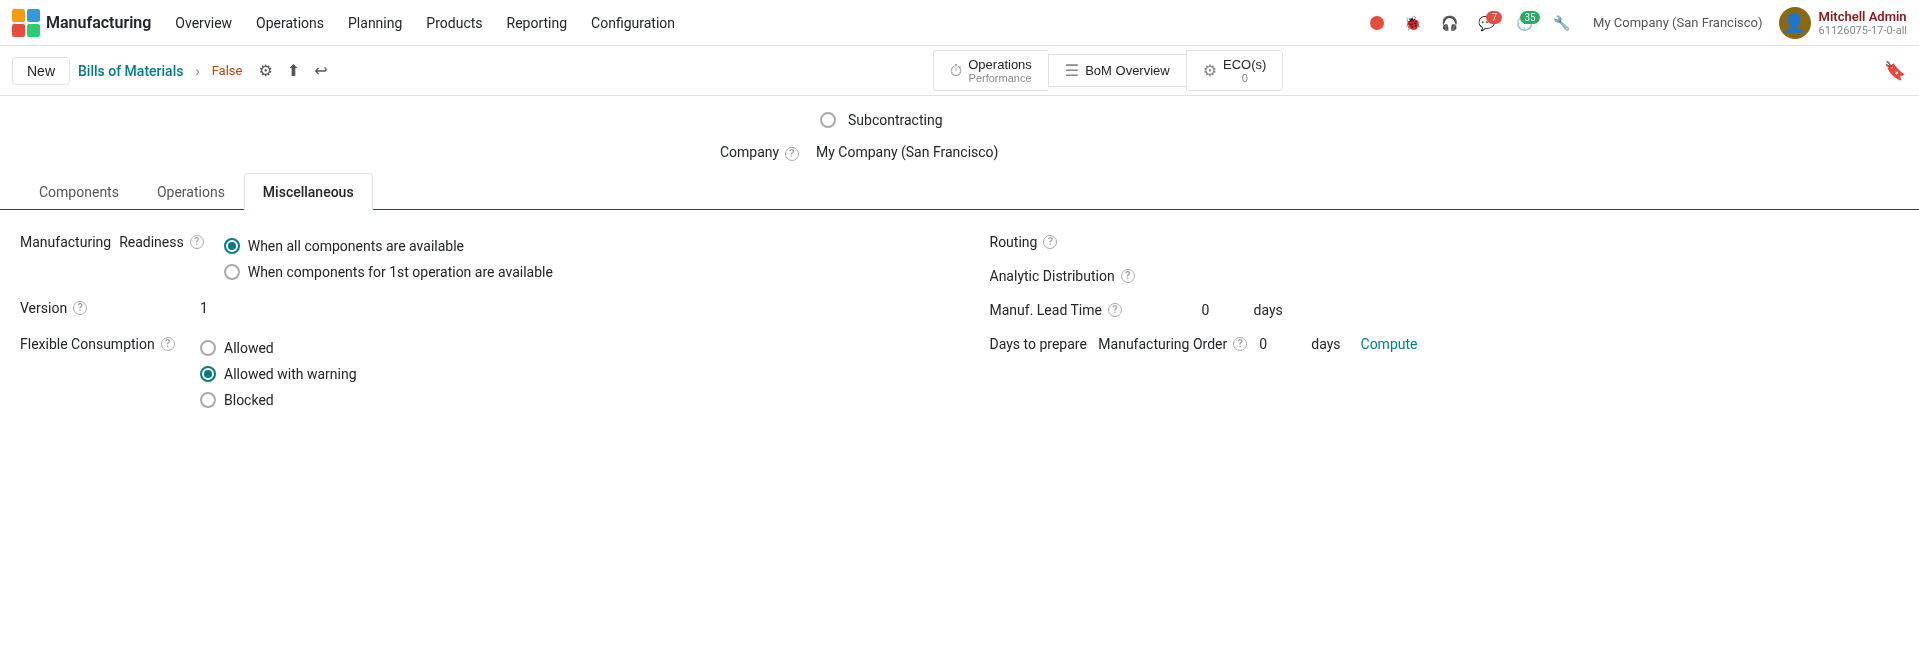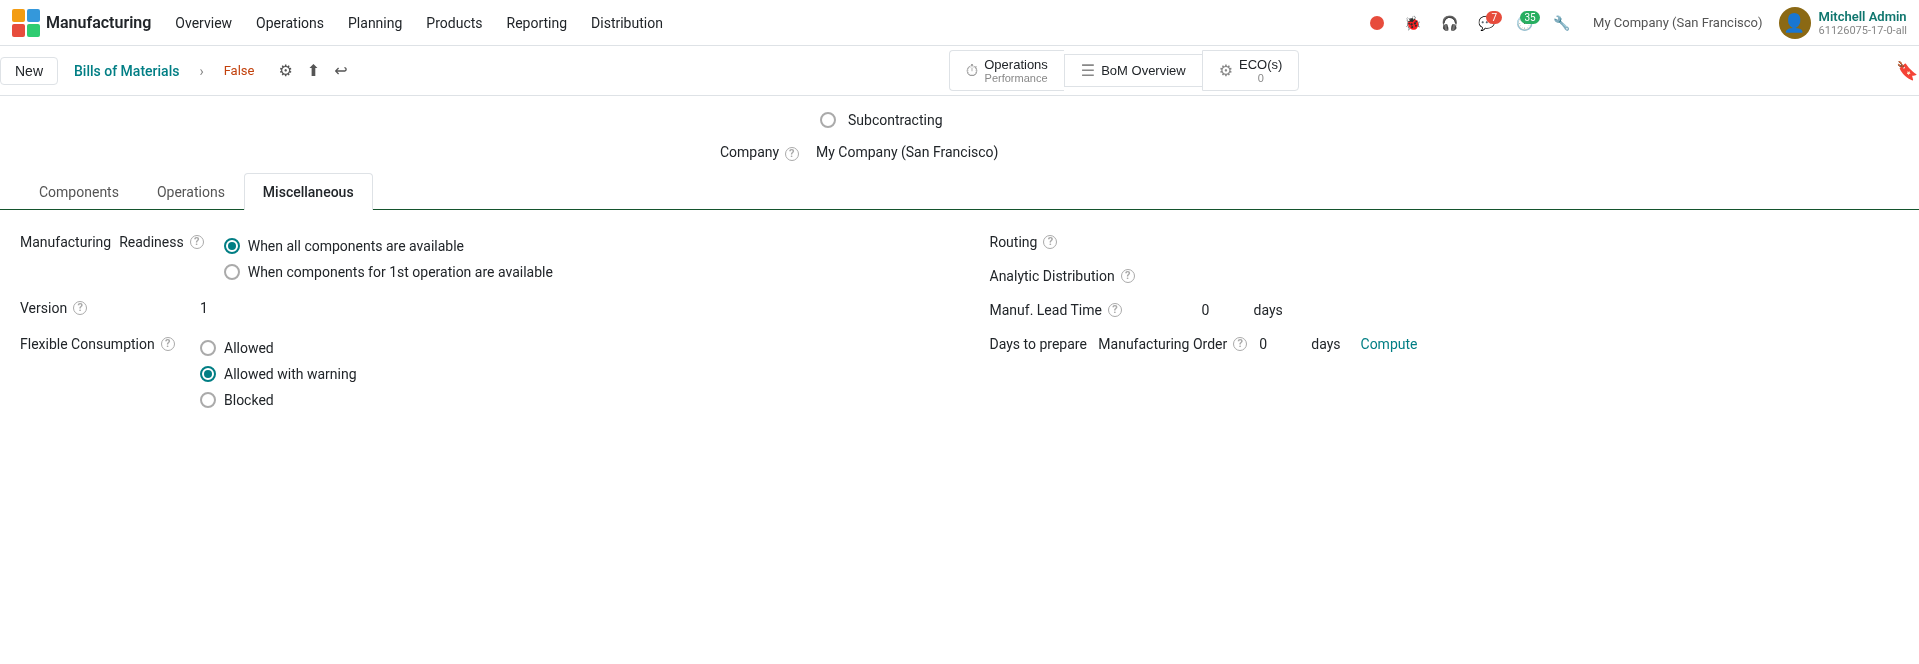--- a/index.html
+++ b/index.html
@@ -20,27 +20,27 @@
     .topnav-right { margin-left: auto; display: flex; align-items: center; gap: 8px; }
     .nav-icon-btn { position: relative; padding: 4px 6px; cursor: pointer; color: #555; border-radius: 4px; display: flex; align-items: center; }
     .nav-badge {
       position: absolute; top: 0; right: 0; background: #e74c3c; color: #fff;
       font-size: 10px; border-radius: 10px; padding: 1px 4px; min-width: 16px; text-align: center;
     }
     .nav-badge.green { background: #27ae60; }
     .company-name { font-size: 13px; color: #555; margin: 0 8px; }
     .user-avatar { width: 32px; height: 32px; border-radius: 50%; background: #8b6914; display: flex; align-items: center; justify-content: center; overflow: hidden; cursor: pointer; }
     .user-info { display: flex; flex-direction: column; align-items: flex-start; }
-    .user-name { font-size: 13px; font-weight: 600; color: #0f766e; }
+    .user-name { font-size: 13px; font-weight: 600; color: #7f1d1d; }
     .user-id { font-size: 11px; color: #888; }
 
     
     .toolbar {
       display: flex; align-items: center; background: #fff; border-bottom: 1px solid #dee2e6;
-      padding: 6px 0; height: 50px; gap: 16px;
+      padding: 6px 12px; height: 50px; gap: 8px;
     }
     .btn-new {
       background: #fff; border: 1px solid #dee2e6; padding: 5px 14px; border-radius: 4px;
       cursor: pointer; font-size: 14px; color: #212529; font-weight: 500;
     }
     .breadcrumb-link { color: #017e84; font-size: 14px; font-weight: 500; cursor: pointer; text-decoration: none; }
     .breadcrumb-sep { color: #888; margin: 0 4px; }
     .breadcrumb-current { color: #c2410c; font-size: 13px; }
     .toolbar-actions { display: flex; align-items: center; gap: 6px; margin-left: 4px; }
     .toolbar-icon-btn { background: none; border: none; cursor: pointer; color: #555; padding: 4px; border-radius: 4px; font-size: 16px; }
@@ -118,21 +118,21 @@
       <rect x="15" y="15" width="13" height="13" fill="#2ecc71" rx="2"></rect>
     </svg>
     <span class="topnav-logo-text">Manufacturing</span>
   </div>
 
   <div class="topnav-item">Overview</div>
   <div class="topnav-item">Operations</div>
   <div class="topnav-item">Planning</div>
   <div class="topnav-item">Products</div>
   <div class="topnav-item">Reporting</div>
-  <div class="topnav-item">Distribution</div>
+  <div class="topnav-item">Configuration</div>
 
   <div class="topnav-right">
     <div class="nav-icon-btn">
       <svg width="14" height="14">
           <circle cx="7" cy="7" r="7" fill="#e74c3c"></circle>
         </svg>
     </div>
     <div class="nav-icon-btn">
       <span>🐞</span>
     </div>

